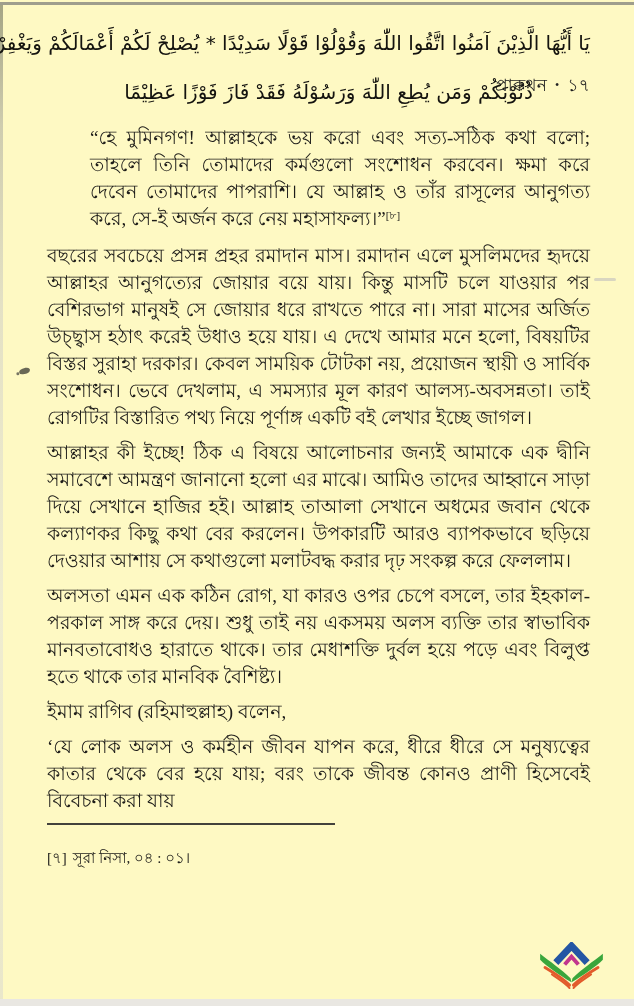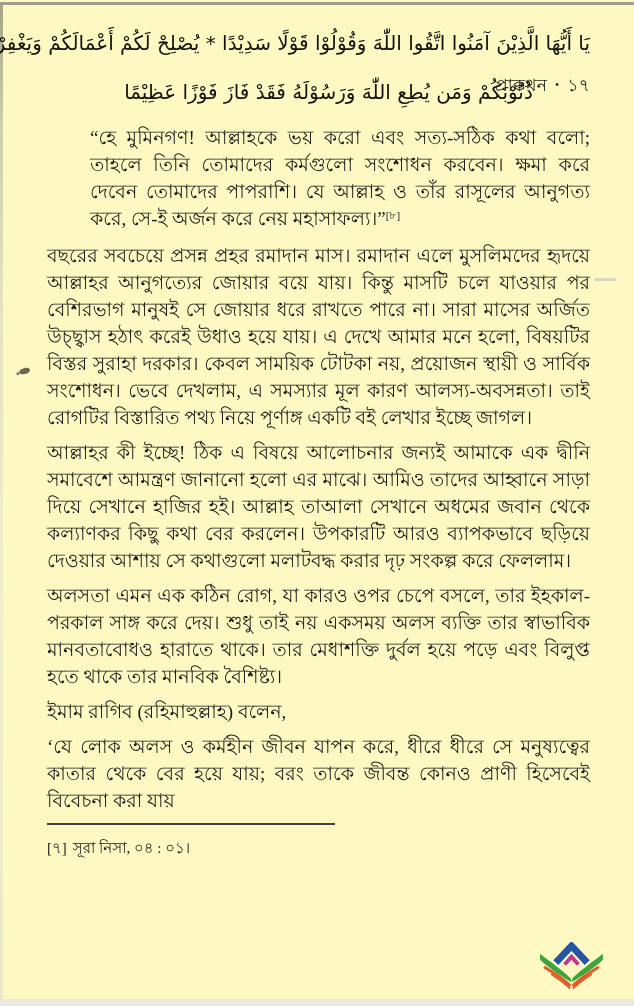--- a/index.html
+++ b/index.html
@@ -43,21 +43,21 @@
   .ar-line1 { text-align:center; white-space:nowrap; }
   .ar-line2 { text-align:center; padding-left:20px; white-space:nowrap;margin-top:14px; }
 
   .translation { margin-top:14px; padding-left:8px;margin-left:35px; }
   .para        { margin-top:10px; }
   .para + .para{ margin-top:8px; }
   .attribution { margin-top:8px; }
   .quote       { margin-top:8px; }
 
   .fn-rule { margin-top:9px; width:288px; border-top:2px solid #43423c; }
-  .footnote { margin-top:12px; font-size:15px; line-height:22px; color:#22211d; }
+  .footnote { margin-top:22px; font-size:15px; line-height:22px; color:#22211d; }
   .footnote .fn-marker { margin-right:6px; }
 
   .logo { position:absolute; right:29px; bottom:15px; width:67px; height:49px; }
   .logo svg { width:100%; height:100%; display:block; }
 </style>
 </head>
 <body>
 
 <div class="page">
 

